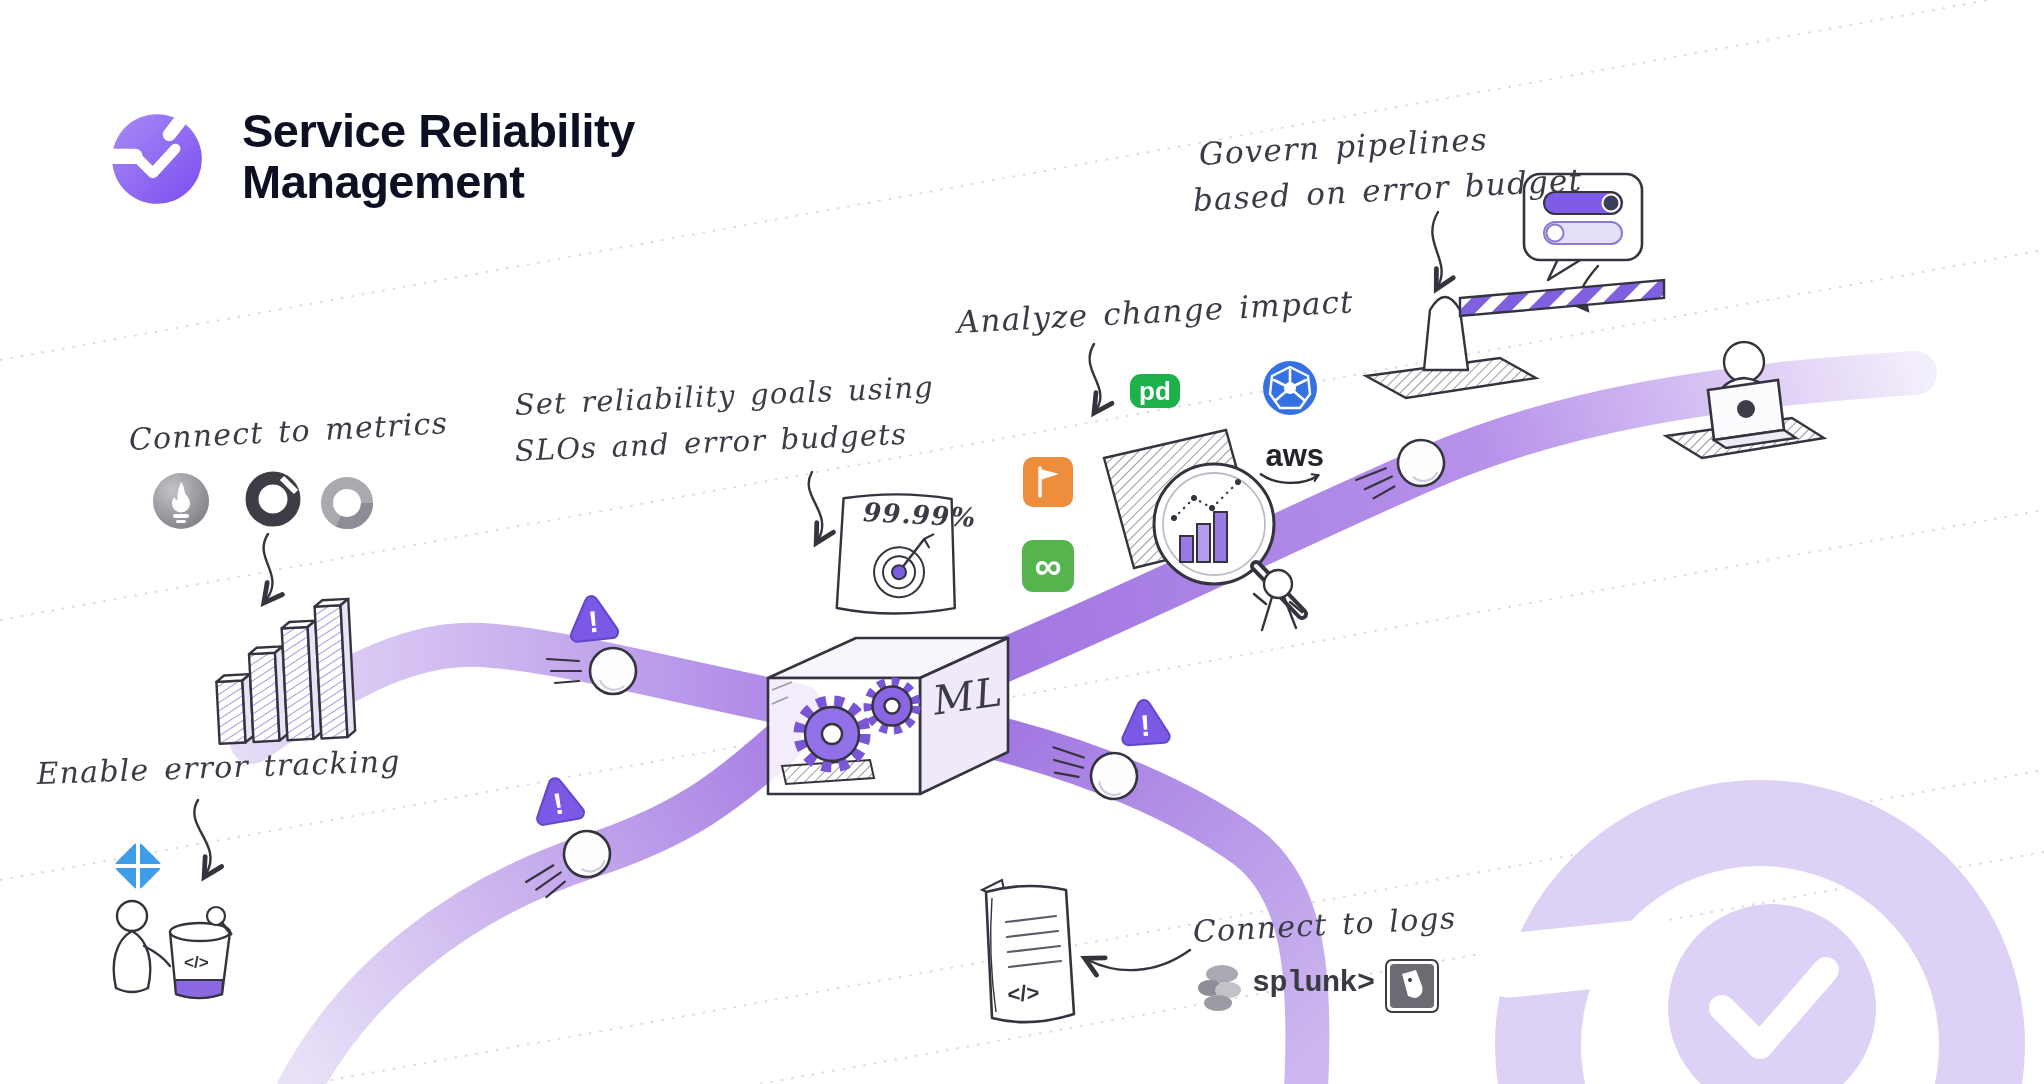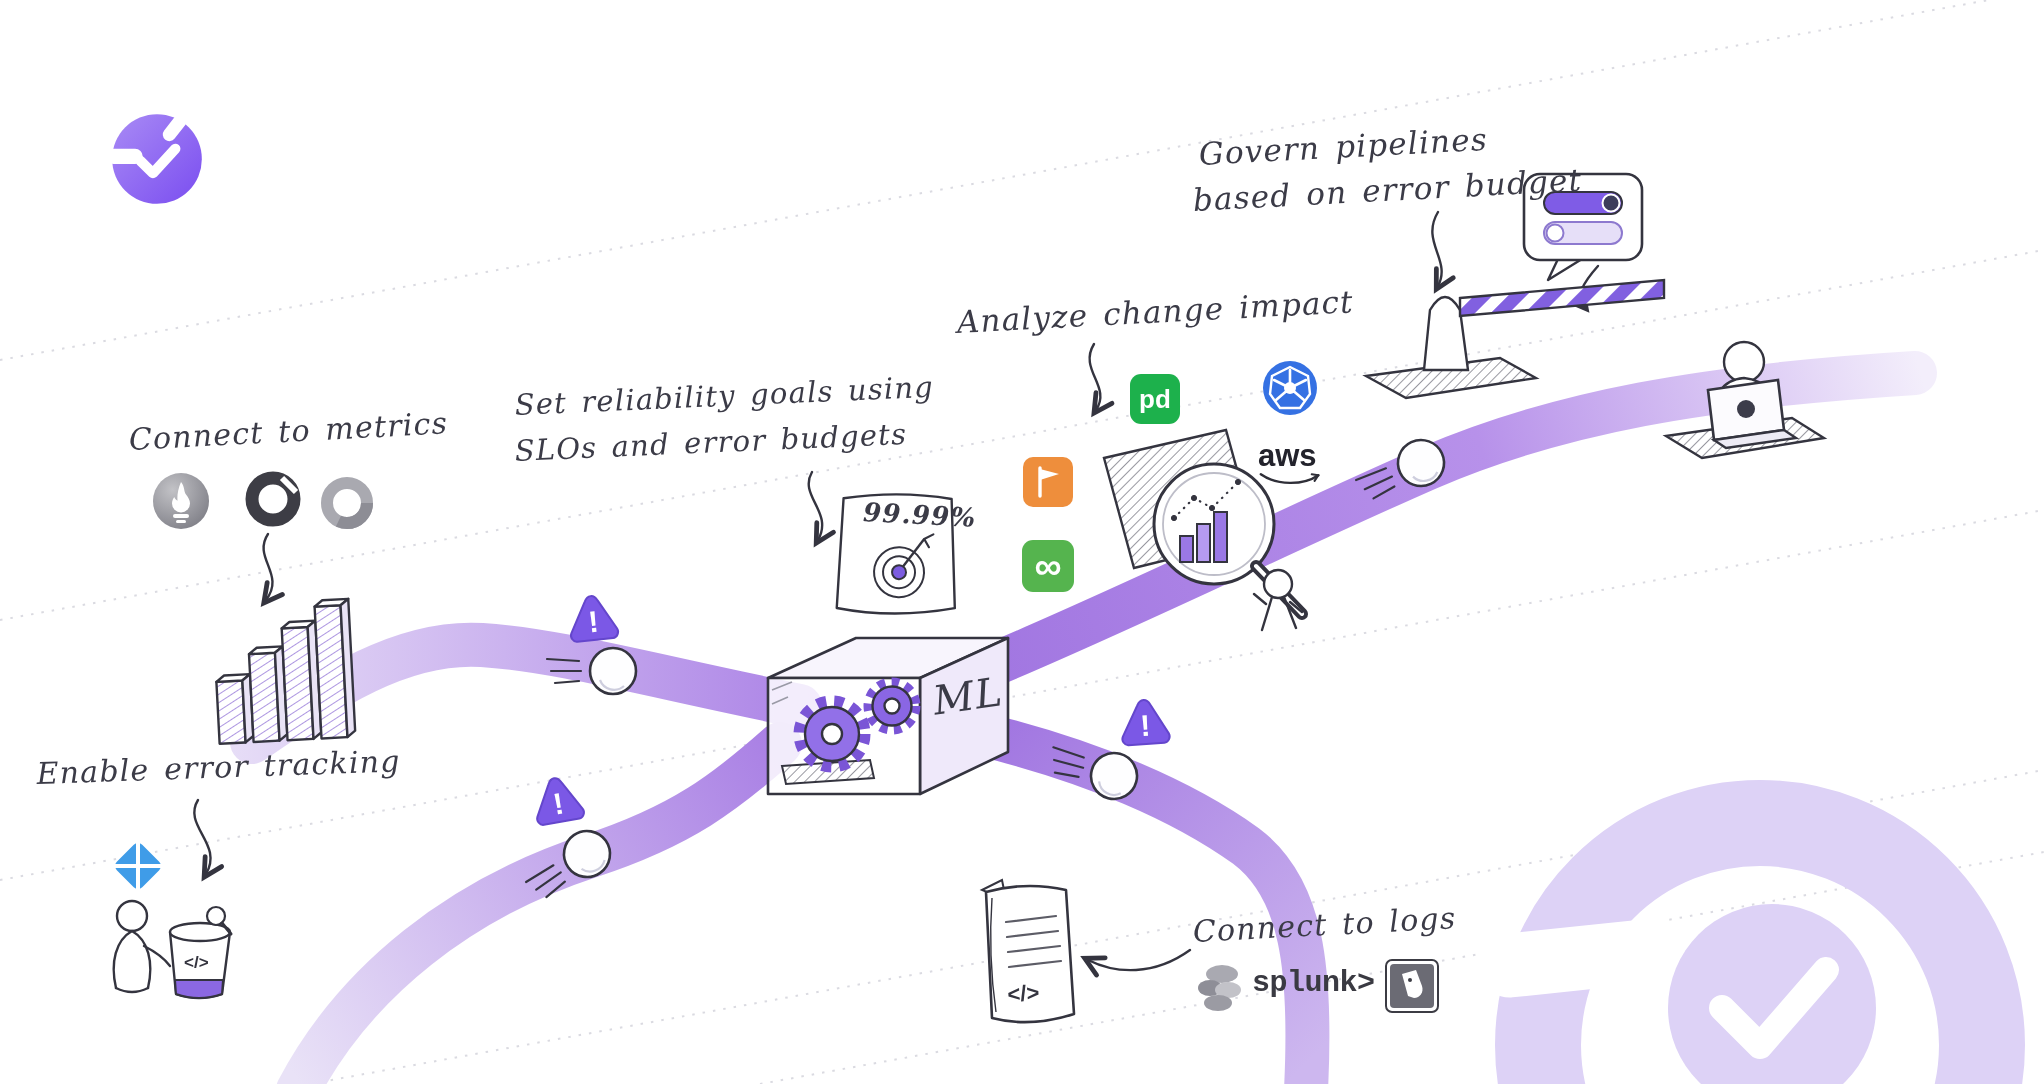--- a/index.html
+++ b/index.html
@@ -5,25 +5,25 @@
   html,body{margin:0;padding:0;background:#ffffff;}
   .canvas{position:relative;width:2044px;height:1084px;overflow:hidden;background:#ffffff;
           font-family:"Liberation Sans",sans-serif;}
   .abs{position:absolute;}
   .scene{position:absolute;left:0;top:0;}
   svg text{font-family:"Liberation Sans",sans-serif;}
   .hand{font-family:"DejaVu Serif",serif;font-style:italic;color:#3b3b47;white-space:nowrap;
         letter-spacing:1.2px;word-spacing:4px;transform-origin:left top;}
   .title{font-weight:bold;font-size:47px;line-height:1.08;color:#0d1022;letter-spacing:-0.5px;}
   .header{display:flex;gap:32px;align-items:flex-start;}
-  .pd-badge{width:50px;height:50px;background:#1db14c;border-radius:11px;display:flex;align-items:center;
+  .pd-badge{width:50px;height:34px;background:#1db14c;border-radius:11px;display:flex;align-items:center;
             justify-content:center;color:#ffffff;font-weight:bold;font-size:26px;}
   .inf-badge{width:52px;height:52px;background:#55b44e;border-radius:11px;display:flex;align-items:center;
             justify-content:center;color:#ffffff;font-size:38px;line-height:1;font-weight:bold;}
-  .aws-logo{display:flex;flex-direction:column;align-items:flex-start;}
+  .aws-logo{display:flex;flex-direction:column;align-items:flex-end;}
   .aws-text{font-weight:bold;font-size:31px;color:#23232c;line-height:1;}
   .splunk-logo span{font-weight:bold;font-size:30px;color:#3a3a42;letter-spacing:-0.5px;}
   .slo-label{font-weight:bold;}
   .ml-label{font-size:40px;}
 </style>
 </head>
 <body>
 
 <div class="canvas">
 
@@ -272,20 +272,24 @@
         <linearGradient id="lg" x1="0" y1="0" x2="1" y2="1">
           <stop offset="0" stop-color="#a98bf5"></stop>
             <stop offset="1" stop-color="#7a4df0"></stop>
         </linearGradient>
       </defs>
       <circle cx="52" cy="52" r="44" fill="url(#lg)"></circle>
       <rect x="2" y="42" width="36" height="15" rx="7.5" fill="#ffffff"></rect>
       <rect x="63" y="6" width="13" height="30" rx="6.5" fill="#ffffff" transform="rotate(38 69 21)"></rect>
       <polyline points="36,54 48,66 70,42" stroke="#ffffff" stroke-width="10" fill="none" stroke-linecap="round" stroke-linejoin="round"></polyline>
     </svg>
+    <div class="title">
+      <div>Service Reliability</div>
+      <div>Management</div>
+    </div>
   </div>
 
   <div class="abs hand" style="left:128px;top:422px;font-size:30px;transform:rotate(-3deg);">Connect to metrics</div>
   <div class="abs hand" style="left:36px;top:756px;font-size:30px;transform:rotate(-2deg);">Enable error tracking</div>
   <div class="abs hand" style="left:514px;top:388px;font-size:29px;transform:rotate(-2.5deg);">Set reliability goals using</div>
   <div class="abs hand" style="left:514px;top:434px;font-size:29px;transform:rotate(-2.5deg);">SLOs and error budgets</div>
   <div class="abs hand" style="left:956px;top:304px;font-size:31px;transform:rotate(-3deg);">Analyze change impact</div>
   <div class="abs hand" style="left:1198px;top:136px;font-size:31px;transform:rotate(-3deg);">Govern pipelines</div>
   <div class="abs hand" style="left:1192px;top:182px;font-size:31px;transform:rotate(-3deg);">based on error budget</div>
   <div class="abs hand" style="left:1192px;top:914px;font-size:30px;transform:rotate(-3deg);">Connect to logs</div>

